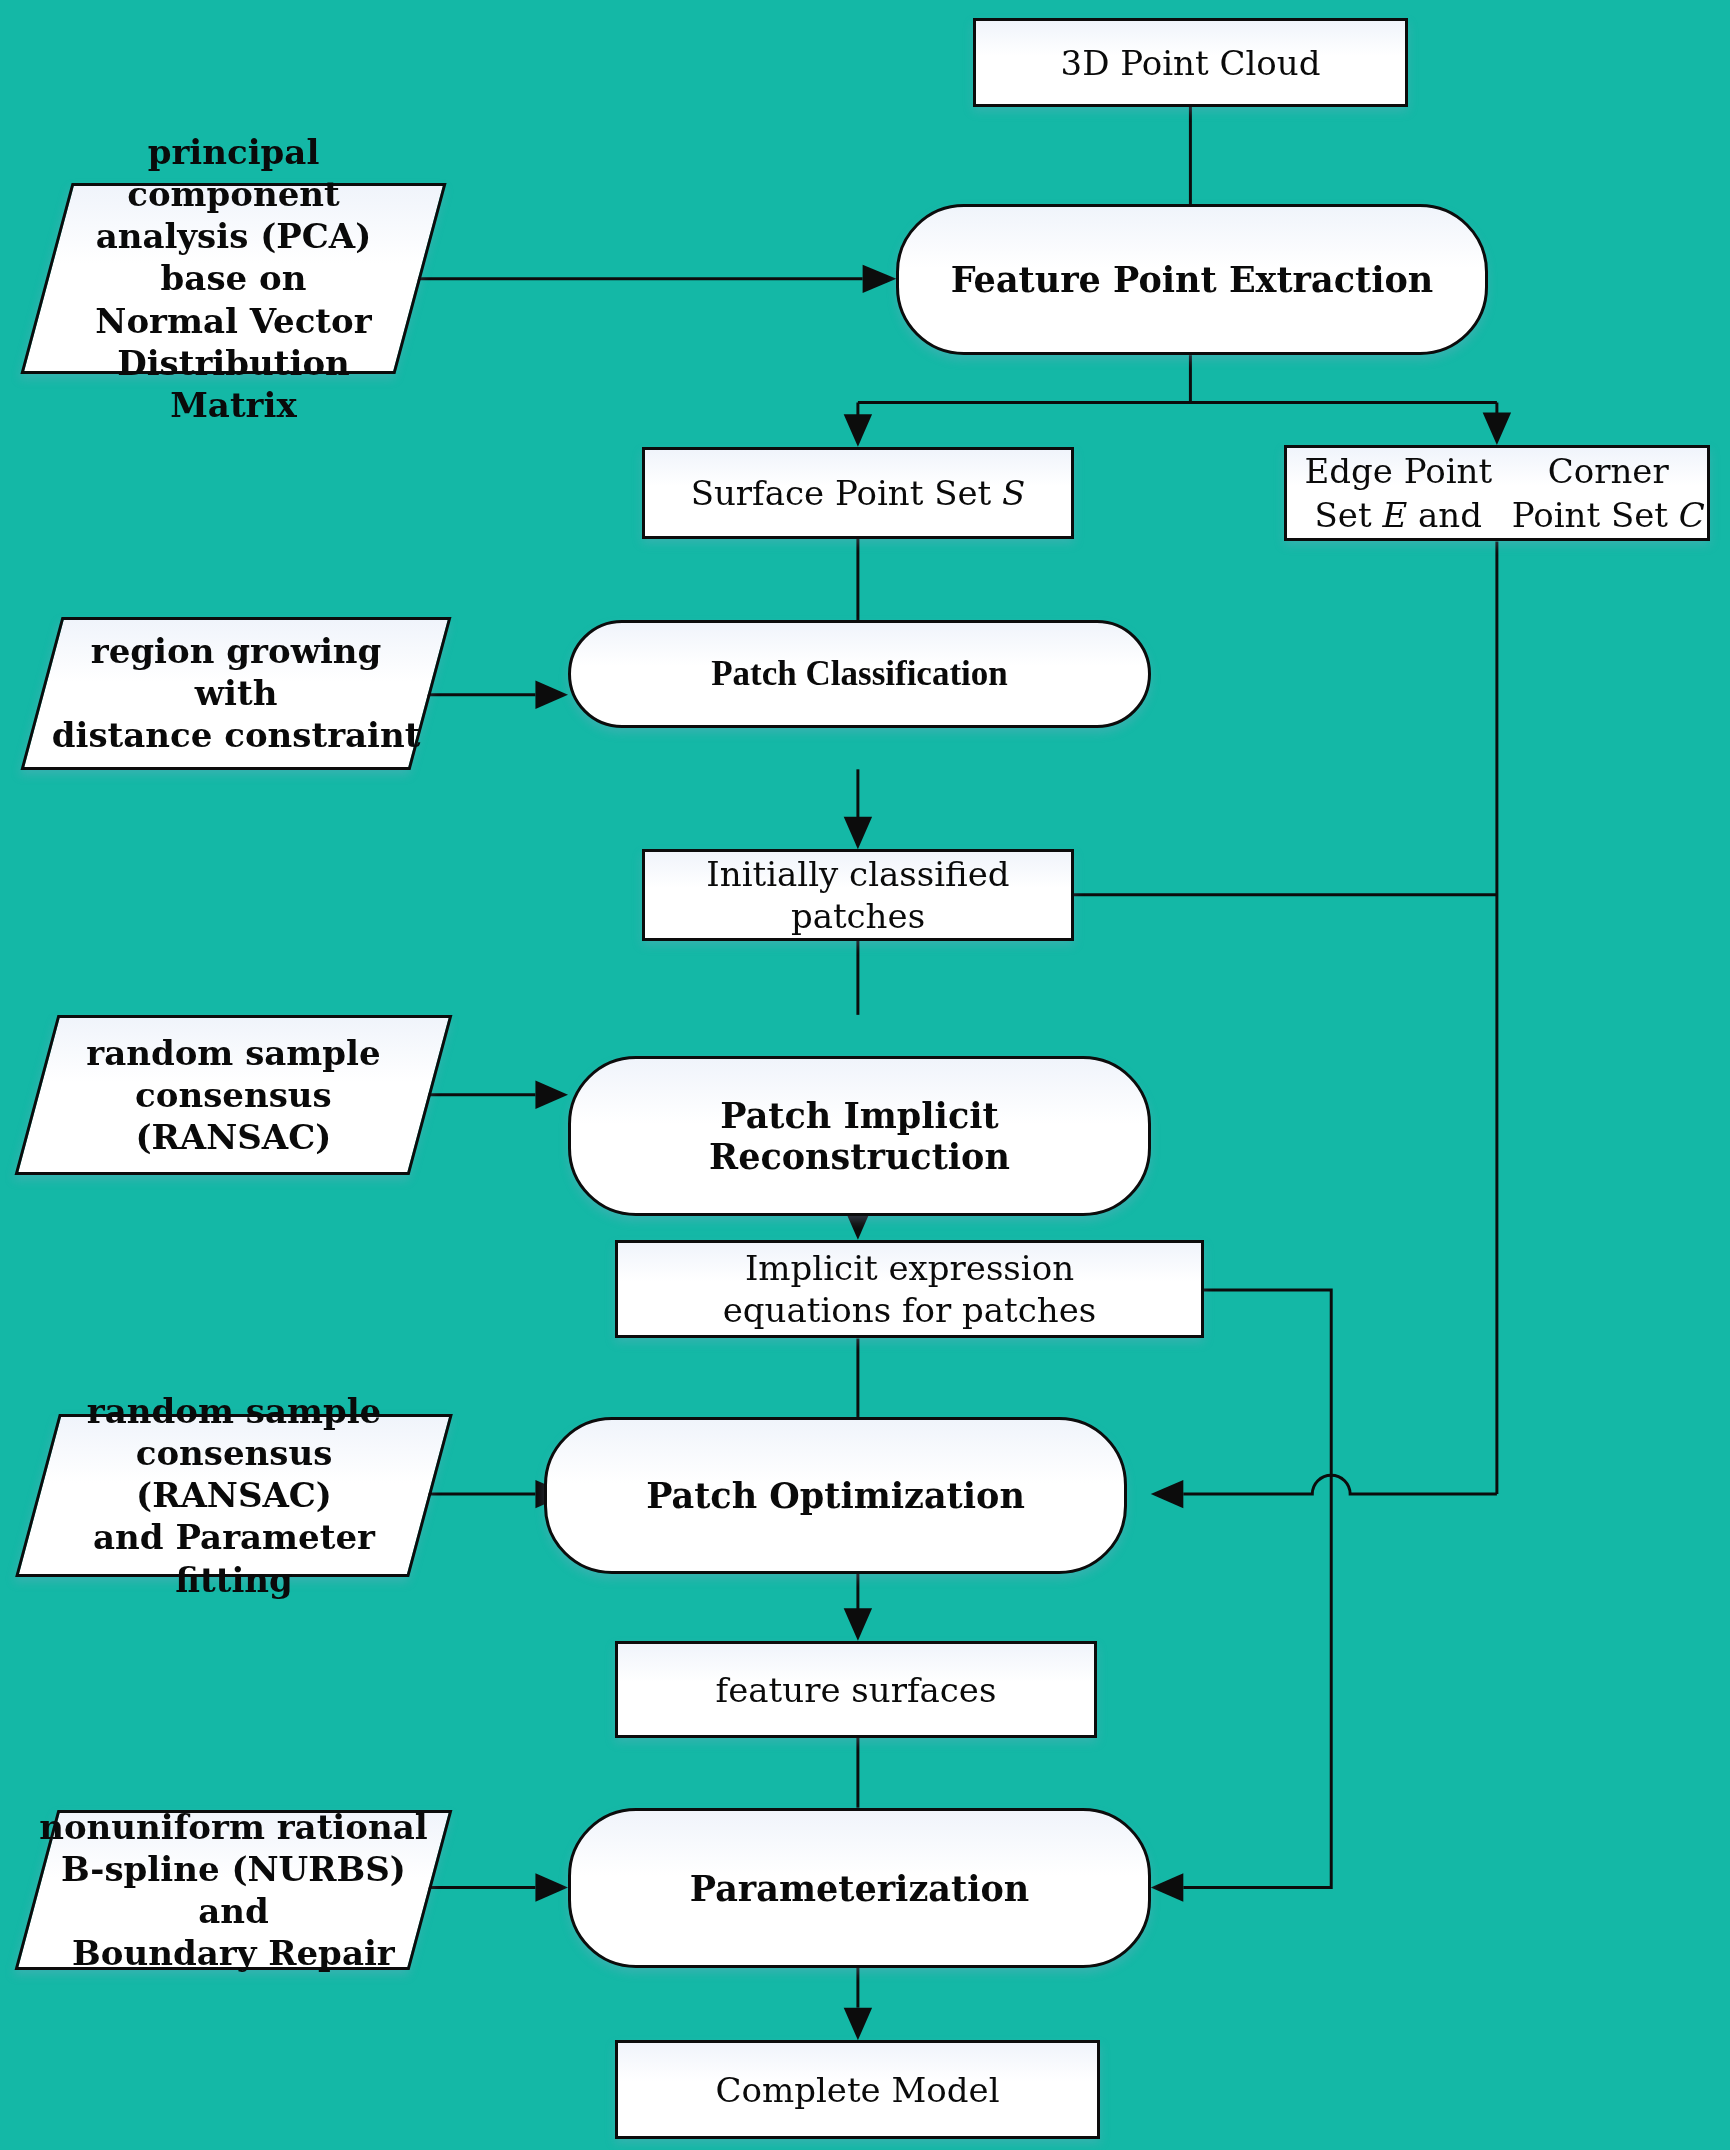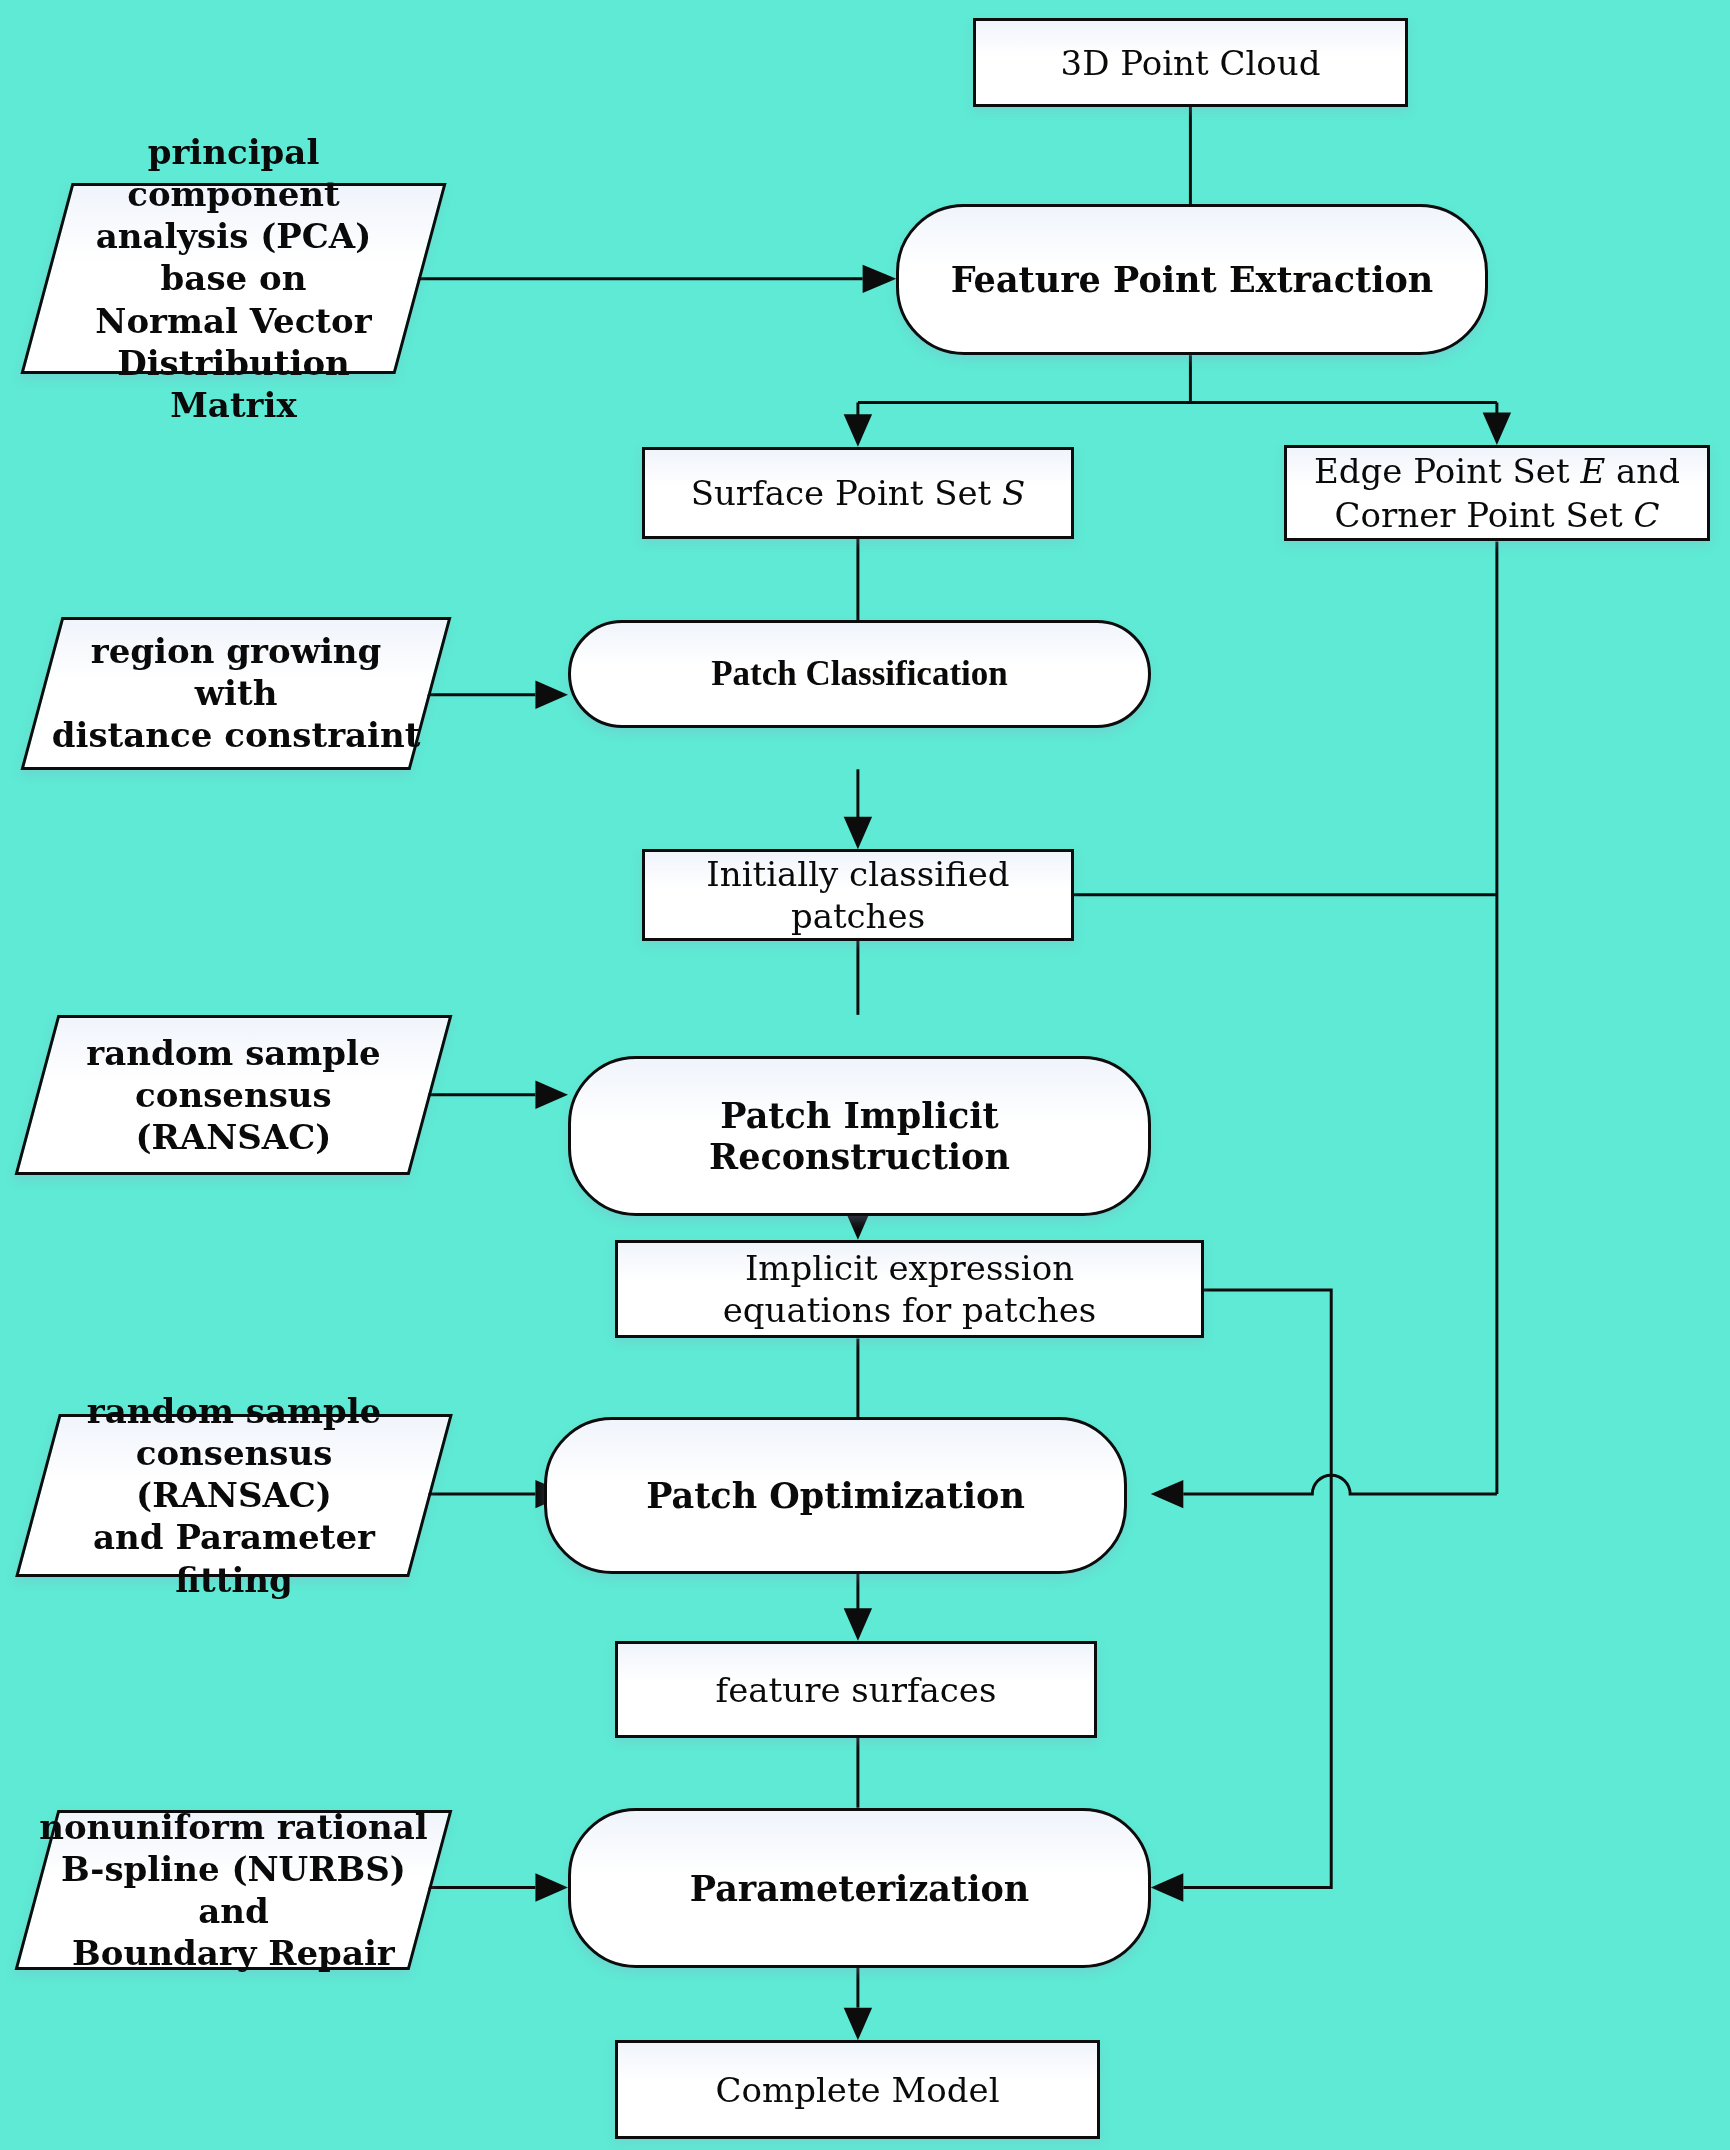--- a/index.html
+++ b/index.html
@@ -1,20 +1,20 @@
 <!DOCTYPE html>
 <html style="font-size:9.5px"><head>
 <meta charset="utf-8">
 <style>
   html, body { margin: 0; padding: 0; background: #ffffff; }
   #canvas {
     position: relative;
     width: 1730px;
     height: 2151px;
-    background: #5eead4;
+    background: #14b8a6;
     font-family: "DejaVu Serif", "Liberation Serif", serif;
     color: #0a0a0a;
   }
   #wires { position: absolute; left: 0; top: 0; width: 1730px; height: 2151px; }
   .node {
     position: absolute;
     display: flex;
     align-items: center;
     justify-content: center;
     text-align: center;
@@ -121,21 +121,21 @@
   </div>
 
   <div class="node stadium" style="left:896px; top:204px; width:592px; height:151px;">
     <div>Feature Point Extraction</div>
   </div>
 
   <div class="node rect" style="left:642px; top:447px; width:432px; height:92px;">
     <div class="line"><span>Surface Point Set </span><i>S</i></div>
   </div>
 
-  <div class="node rect" style="left:1284px; top:445px; width:426px; height:96px; flex-direction:column;">
+  <div class="node rect" style="left:1284px; top:445px; width:426px; height:96px; ">
     <div class="line"><span>Edge Point Set </span><i>E</i><span> and</span></div>
     <div class="line"><span>Corner Point Set </span><i>C</i></div>
   </div>
 
   <div class="node para" style="left:41px; top:617px; width:390px; height:153px;">
     <div class="para-inner ml">region growing with
 distance constraint</div>
   </div>
 
   <div class="node stadium" style="left:568px; top:620px; width:583px; height:108px;font-family:Liberation Serif, serif;">

